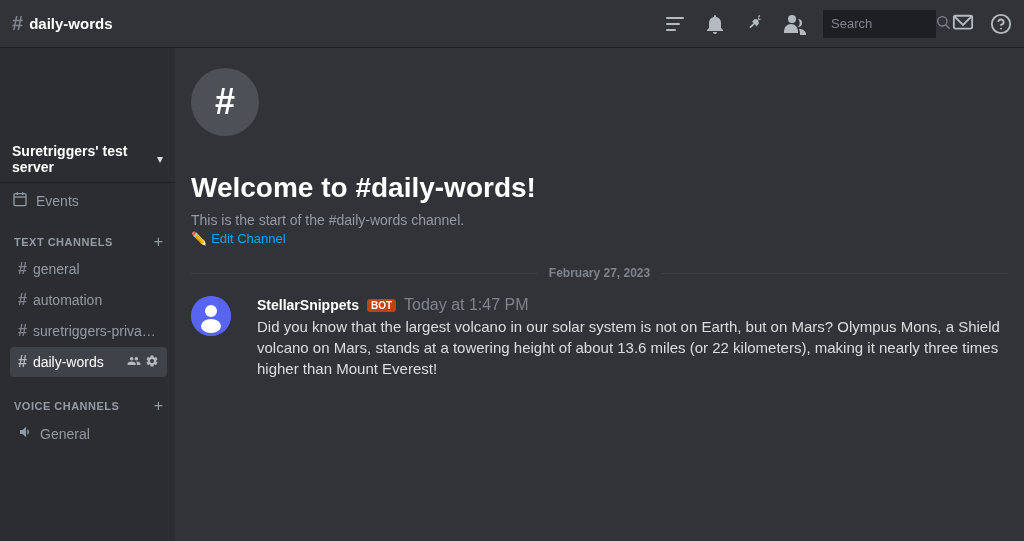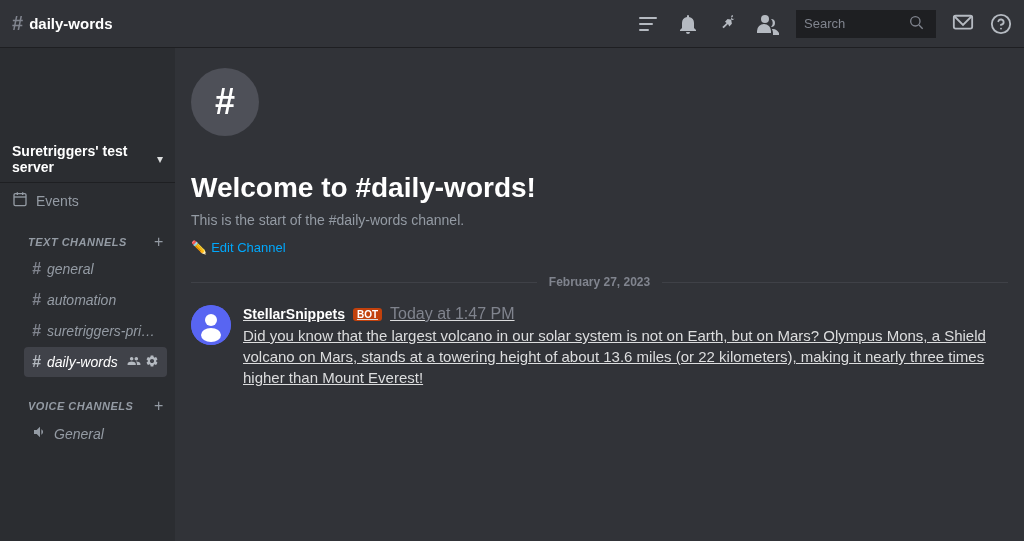--- a/index.html
+++ b/index.html
@@ -4,35 +4,35 @@
   <style>
     * { margin: 0; padding: 0; box-sizing: border-box; }
     body { font-family: 'Segoe UI', Tahoma, Geneva, Verdana, sans-serif; background: #313338; color: #dcddde; width: 1024px; height: 541px; overflow: hidden; display: flex; flex-direction: column; }
 
     
     .top-bar { display: flex; align-items: center; height: 48px; background: #313338; border-bottom: 1px solid #1e1f22; padding: 0 12px; flex-shrink: 0; }
     .top-bar-channel { display: flex; align-items: center; gap: 6px; color: #fff; font-weight: 600; font-size: 15px; flex: 1; }
     .top-bar-channel .hash { color: #80848e; font-size: 20px; font-weight: 700; }
     .top-bar-icons { display: flex; align-items: center; gap: 16px; }
     .top-bar-icons .icon-btn { color: #b5bac1; cursor: pointer; font-size: 18px; display: flex; align-items: center; }
-    .search-box { display: flex; align-items: center; background: #1e1f22; border-radius: 0; padding: 4px 8px; gap: 14px; width: 140px; height: 28px; cursor: text; }
+    .search-box { display: flex; align-items: center; background: #1e1f22; border-radius: 0; padding: 4px 8px; gap: 14px; width: 113px; height: 28px; cursor: text; }
     .search-box input { background: none; border: none; outline: none; color: #dcddde; font-size: 13px; width: 90px; }
     .search-box input::placeholder { color: #80848e; }
     .search-icon-sm { color: #80848e; font-size: 14px; }
 
     
     .main-layout { display: flex; flex: 1; overflow: hidden; }
 
     
     .sidebar { width: 175px; background: #2b2d31; display: flex; flex-direction: column; flex-shrink: 0; overflow-y: auto; justify-content: center; }
     .server-header { display: flex; align-items: center; justify-content: space-between; padding: 0 12px; height: 48px; border-bottom: 1px solid #1e1f22; cursor: pointer; }
     .server-header-title { color: #fff; font-weight: 600; font-size: 14px; }
     .server-header-chevron { color: #dcddde; font-size: 12px; }
 
-    .sidebar-section { padding: 16px 8px 4px 24px; font-style: italic; }
+    .sidebar-section { padding: 16px 8px 4px 10px; }
     .sidebar-section-header { display: flex; align-items: center; justify-content: space-between; padding: 0 4px; margin-bottom: 4px; }
     .sidebar-section-label { font-size: 11px; font-weight: 600; color: #949ba4; text-transform: uppercase; letter-spacing: 0.5px; cursor: pointer; }
     .sidebar-section-add { color: #949ba4; font-size: 16px; cursor: pointer; line-height: 1; }
 
     .sidebar-item { display: flex; align-items: center; gap: 6px; padding: 6px 8px; border-radius: 4px; cursor: pointer; color: #949ba4; font-size: 14px; margin: 1px 0; position: relative; }
     .sidebar-item.active { background: #404249; color: #fff; }
     .sidebar-item .channel-hash { color: #80848e; font-size: 16px; font-weight: 700; flex-shrink: 0; }
     .sidebar-item.active .channel-hash { color: #b5bac1; }
     .sidebar-item .channel-name { flex: 1; overflow: hidden; text-overflow: ellipsis; white-space: nowrap; }
     .sidebar-item .item-icons { display: flex; gap: 4px; align-items: center; }
@@ -44,30 +44,30 @@
     .voice-item { display: flex; align-items: center; gap: 6px; padding: 6px 8px; border-radius: 4px; cursor: pointer; color: #949ba4; font-size: 14px; margin: 1px 0; }
     .voice-icon { font-size: 14px; }
 
     
     .main-content { flex: 1; background: #313338; display: flex; flex-direction: column; overflow: hidden; }
 
     .channel-welcome { padding: 20px 16px 12px 16px; flex-shrink: 0; }
     .channel-icon-big { width: 68px; height: 68px; background: #4e5058; border-radius: 50%; display: flex; align-items: center; justify-content: center; margin-bottom: 16px; }
     .channel-icon-big .big-hash { color: #fff; font-size: 36px; font-weight: 800; }
     .welcome-title { color: #fff; font-size: 28px; font-weight: 800; margin-bottom: 8px; margin-top: 36px; }
-    .welcome-desc { color: #949ba4; font-size: 14px; margin-bottom: 12px; }
+    .welcome-desc { color: #949ba4; font-size: 14px; margin-bottom: 3px; }
     .edit-channel-btn { display: flex; align-items: center; gap: 4px; color: #00a8fc; font-size: 13px; cursor: pointer; background: none; border: none; }
 
     .date-divider { display: flex; align-items: center; padding: 8px 16px; }
     .date-divider::before, .date-divider::after { content: ''; flex: 1; height: 1px; background: #3f4147; }
     .date-divider span { color: #80848e; font-size: 12px; font-weight: 600; padding: 0 12px; }
 
     .messages-area { flex: 1; overflow-y: auto; padding: 0 0 8px 0; }
 
-    .message { display: flex; gap: 12px; padding: 8px 16px; text-decoration: underline; }
+    .message { display: flex; gap: 26px; padding: 8px 16px; }
     .avatar { width: 40px; height: 40px; border-radius: 50%; background: #5865f2; flex-shrink: 0; display: flex; align-items: center; justify-content: center; overflow: hidden; }
     .message-body { flex: 1; }
     .message-header { display: flex; align-items: center; gap: 8px; margin-bottom: 2px; }
     .message-author { color: #fff; font-weight: 600; font-size: 14px; }
     .bot-badge { background: #c2410c; color: #fff; font-size: 10px; font-weight: 600; padding: 1px 4px; border-radius: 3px; }
     .message-time { color: #80848e; font-size: 16px; }
     .message-text { color: #dcddde; font-size: 15px; line-height: 1.4; }
 
     
     ::-webkit-scrollbar { width: 6px; }

